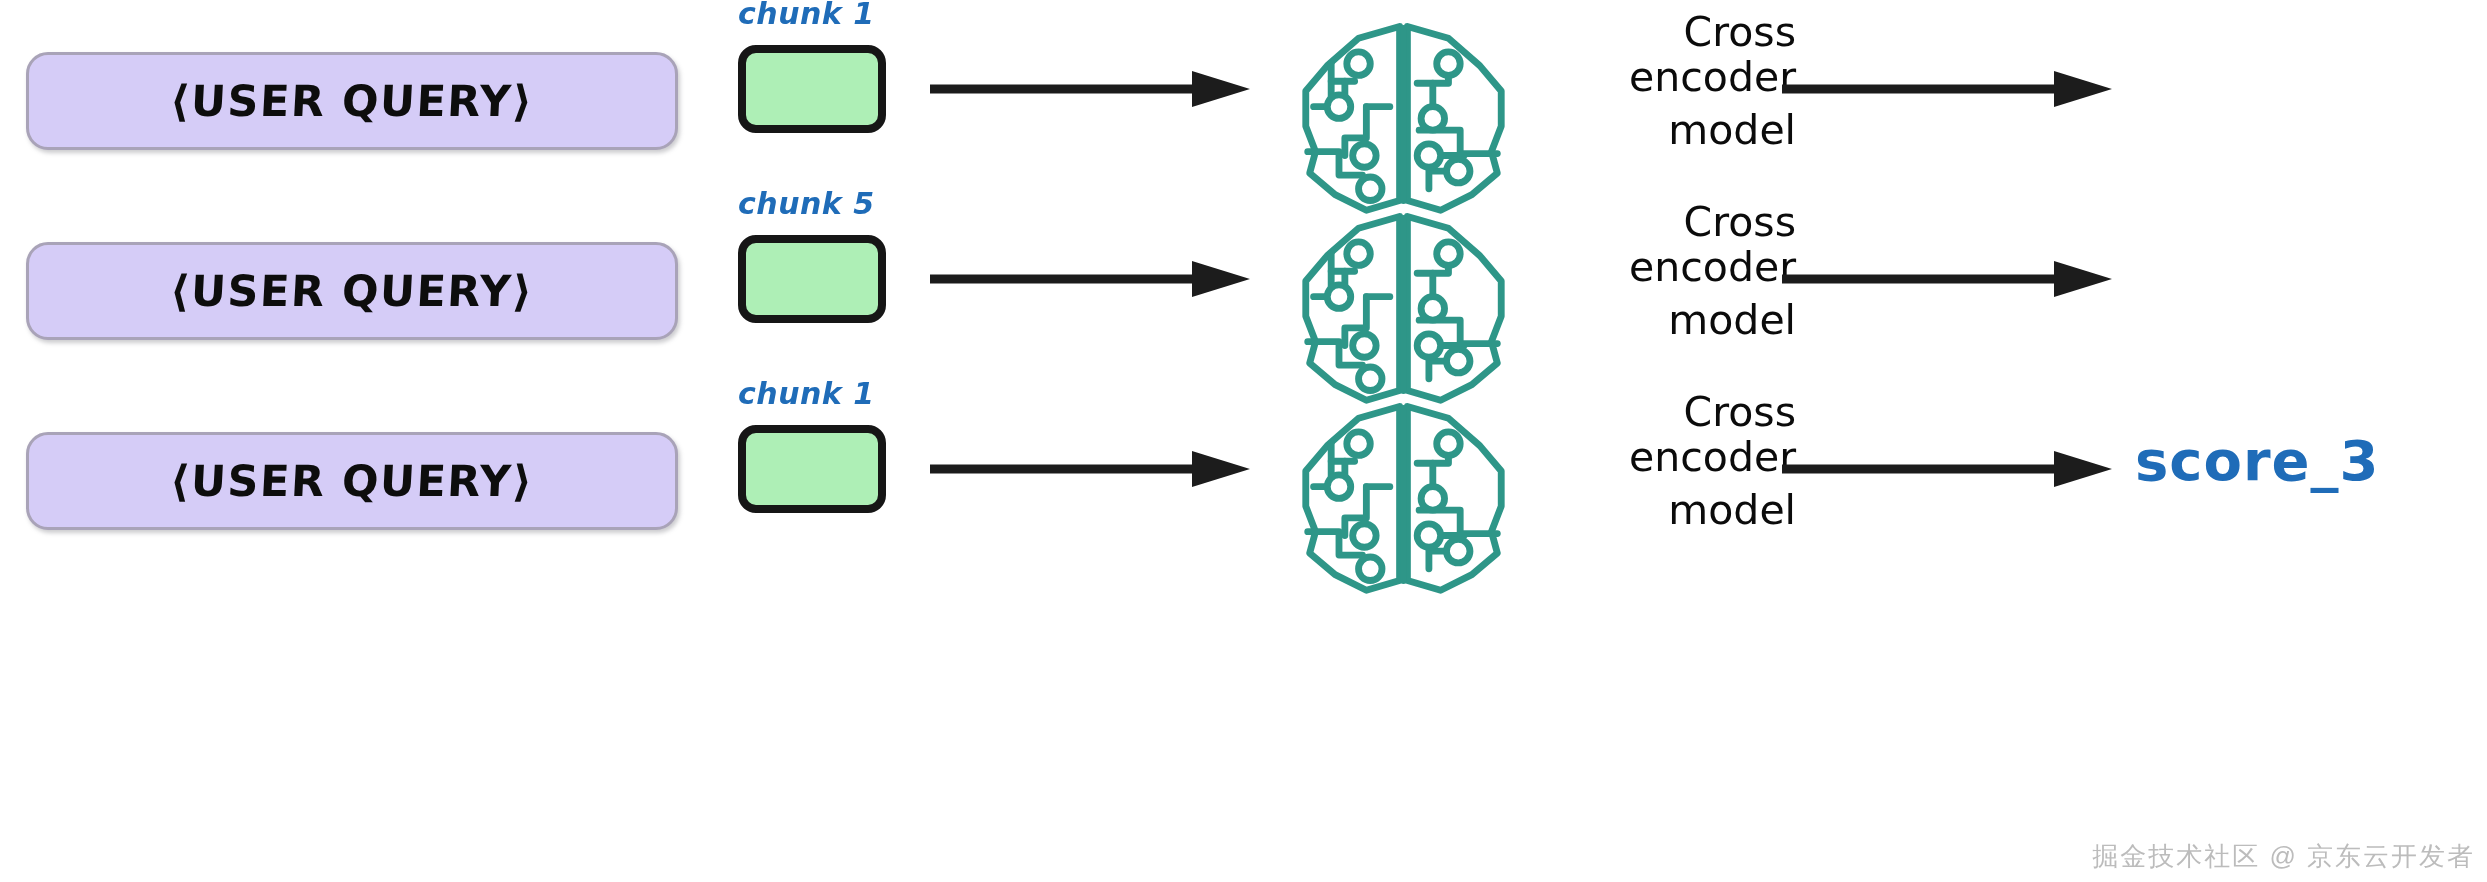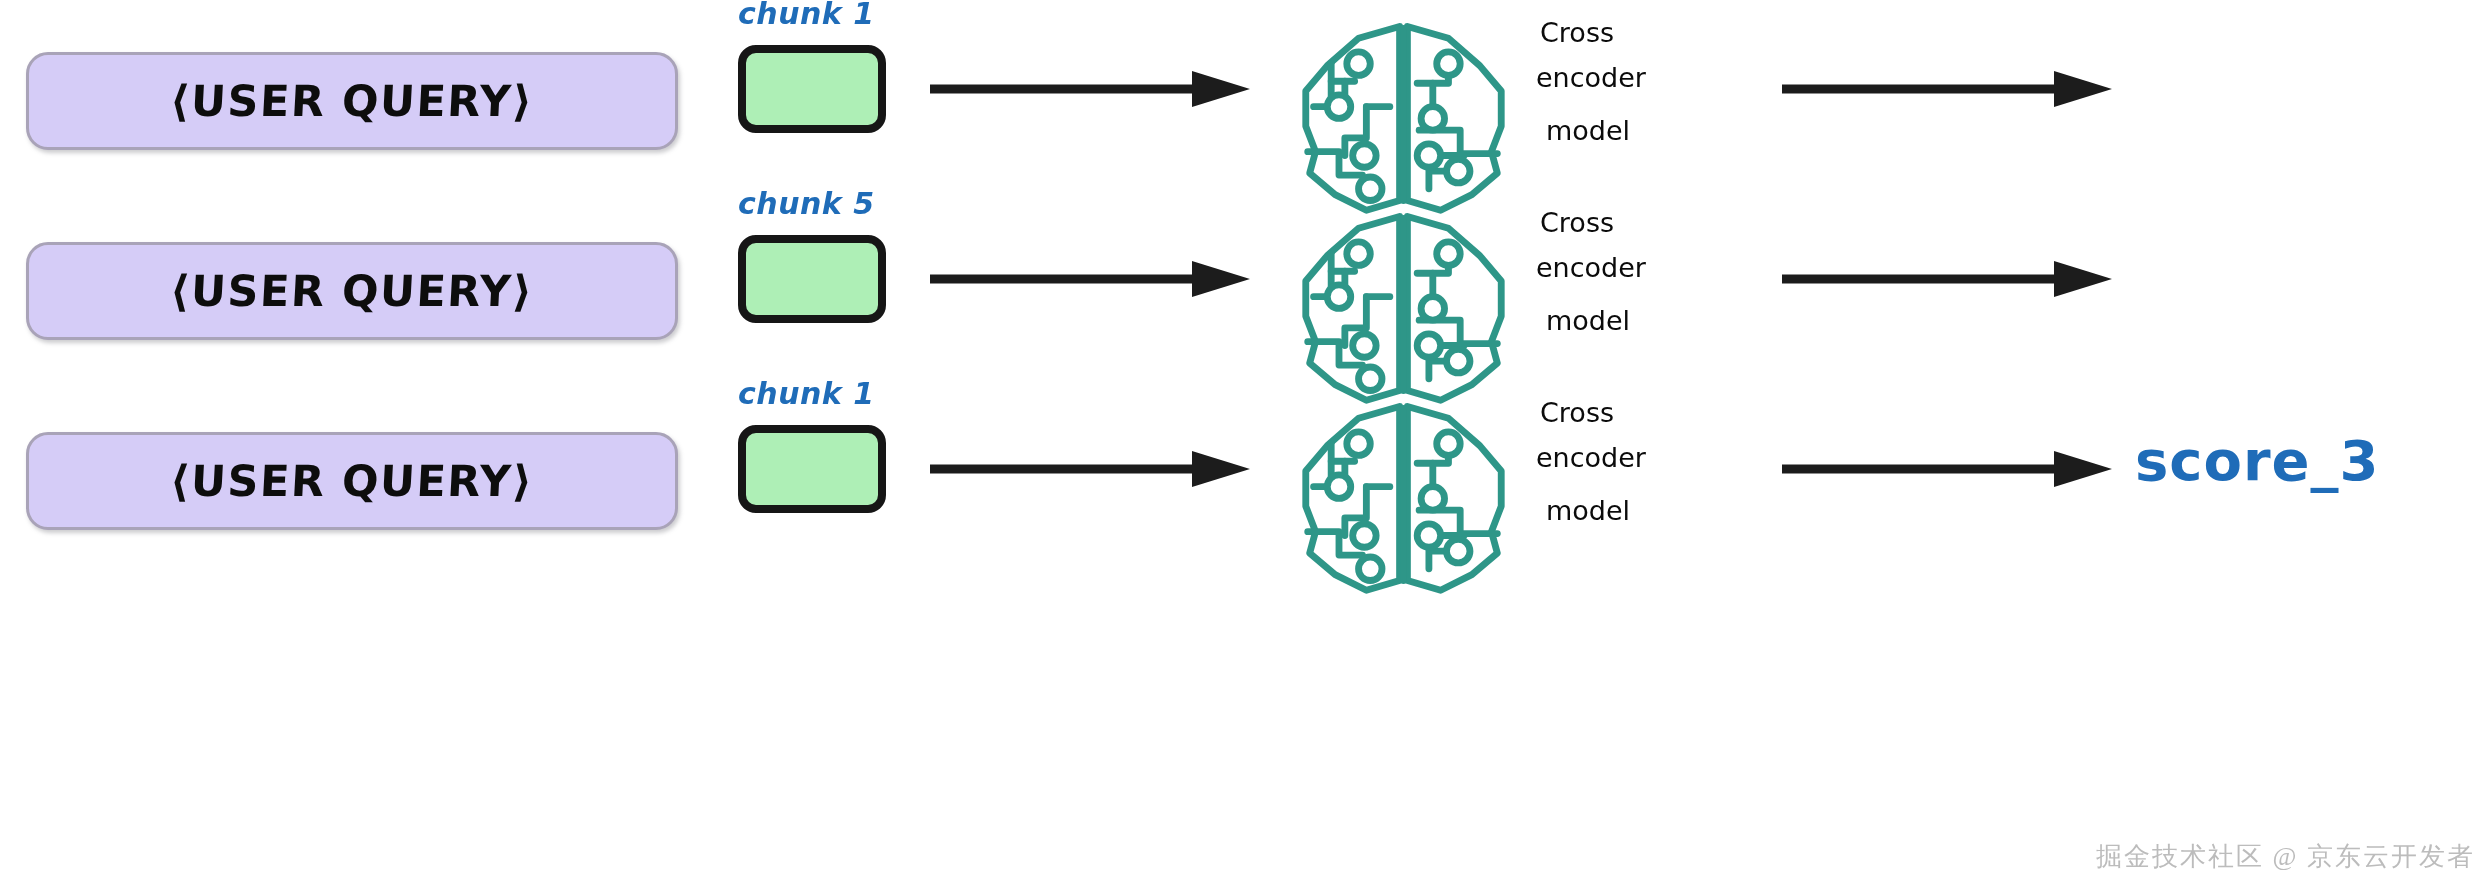--- a/index.html
+++ b/index.html
@@ -103,23 +103,23 @@
     height: 212px;
   }
   .brain-icon svg { display: block; width: 100%; height: 100%; }
 
   
   .model-caption {
     position: absolute;
     left: 1536px;
     top: 10px;
     width: 260px;
-    text-align: left;
-    font-family: "DejaVu Sans", sans-serif;
-    font-size: 27px;
+    text-align: right;
+    font-family: "DejaVu Sans", sans-serif;
+    font-size: 41px;
     line-height: 45px;
     font-weight: 500;
     color: #0b0b0b;
   }
   .model-caption .ln { display: block; }
   .model-caption .ln-1 { margin-left: 4px; }
   .model-caption .ln-3 { margin-left: 10px; margin-top: 8px; }
 
   
   .score-text {
@@ -132,21 +132,21 @@
     color: #1f6cb8;
     letter-spacing: 1px;
     white-space: nowrap;
   }
 
   
   .watermark {
     position: absolute;
     right: 12px;
     bottom: 8px;
-    font-family: Liberation Serif, serif;
+    font-family: Liberation Sans, sans-serif;
     font-size: 26px;
     color: #bcbcbc;
     letter-spacing: 2px;
     white-space: nowrap;
   }
 </style>
 </head>
 <body>
 
 <div id="canvas">

